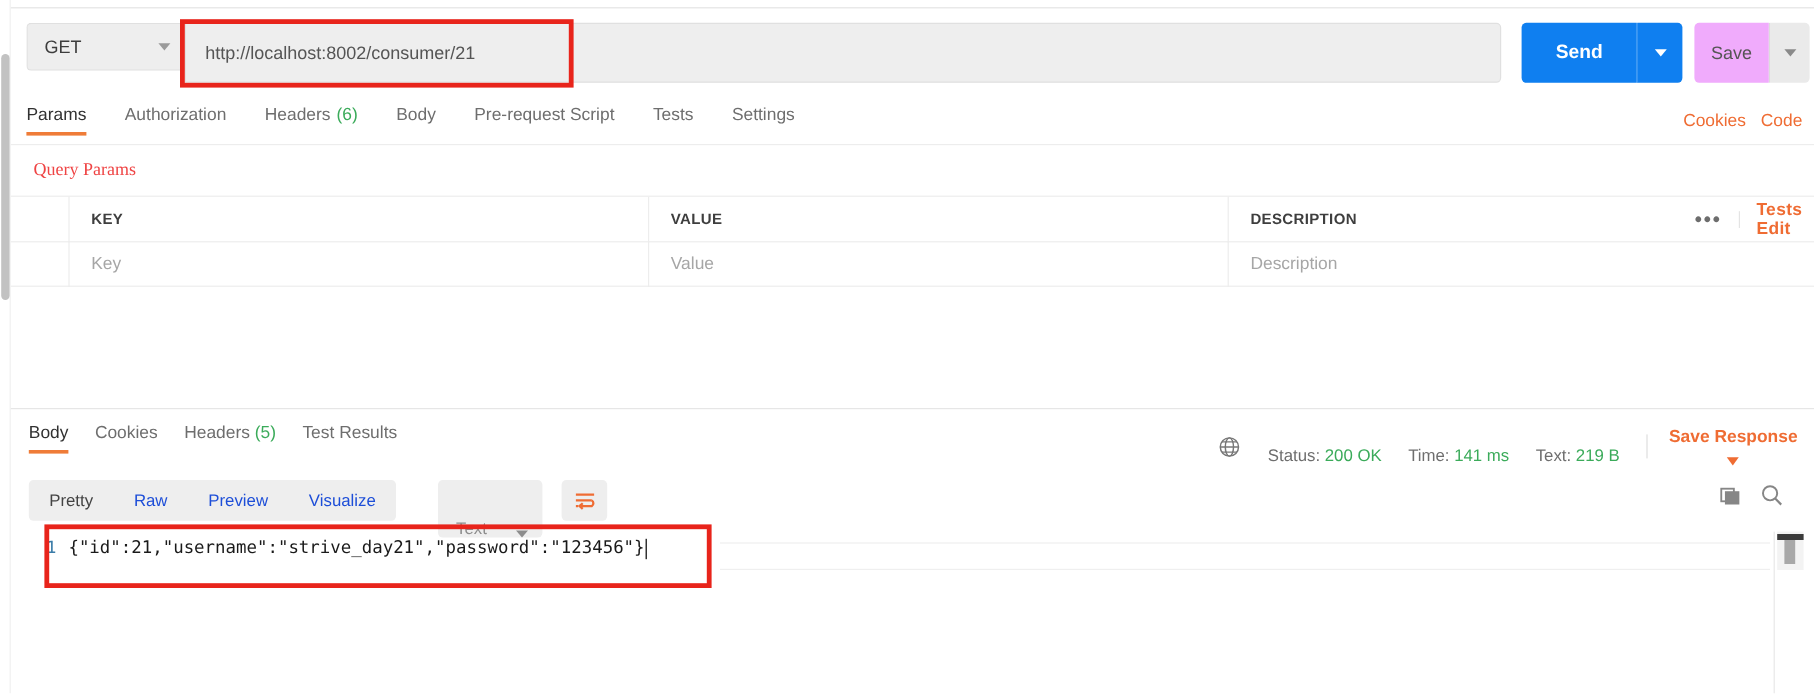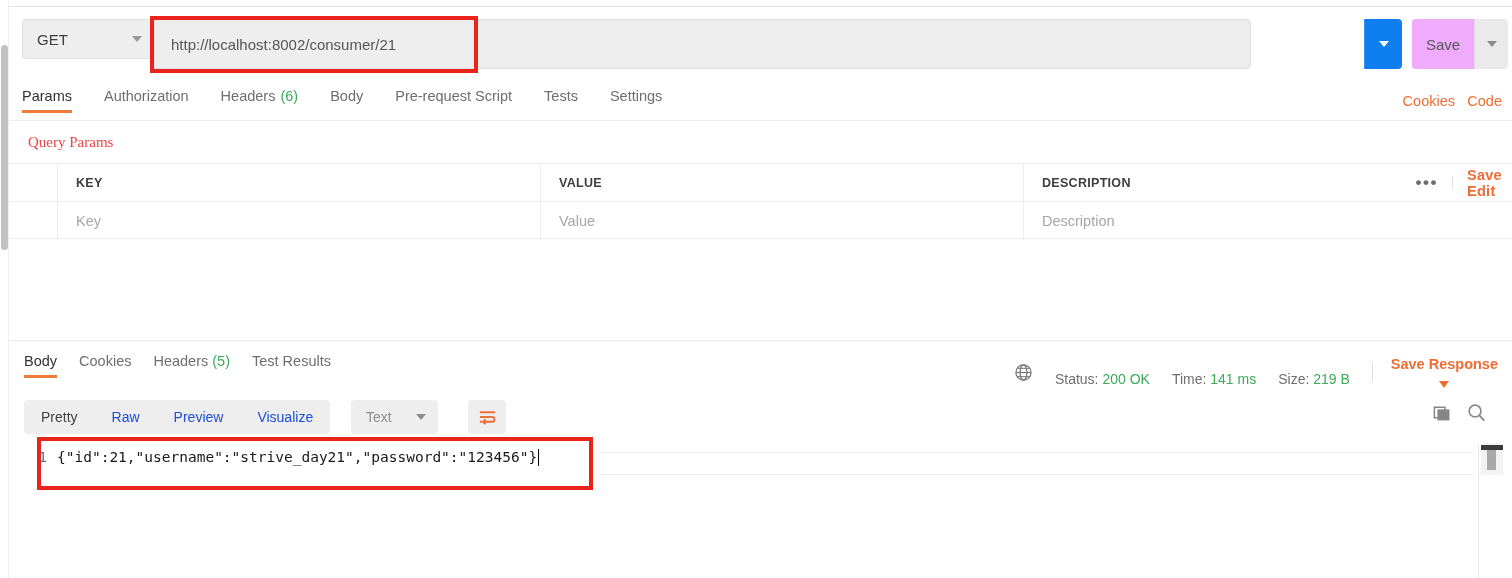--- a/index.html
+++ b/index.html
@@ -144,21 +144,21 @@
 
   
   .qp-title {
     position: absolute; left: 28px; top: 134px;
     font-size: 15px; color: #ef4444; font-family: Liberation Serif, serif;
   }
   .tbl {
     position: absolute; left: 9px; top: 163px; width: 1503px;
   }
   .tbl-row {
-    display: flex; height: 38px; 
+    display: flex; height: 38px; align-items: center;
     border-top: 1px solid #ededed;
   }
   .tbl-row.body-row { border-bottom: 1px solid #ededed; }
   .cell {
     height: 38px; display: flex; align-items: center;
     border-right: 1px solid #ededed;
     padding-left: 18px;
     font-size: 14px;
   }
   .c-check { width: 49px; padding-left: 0; }
@@ -230,23 +230,23 @@
     position: absolute; left: 24px; top: 400px; height: 34px;
     background: #eeeeee; border-radius: 4px;
     display: flex; align-items: flex-end;
   }
   .fmt-tab {
     font-size: 14px; color: #1d4ed8; padding: 0 17px; line-height: 34px;
     cursor: pointer;
   }
   .fmt-tab.active { color: #434343; }
   .lang-select {
-    position: absolute; left: 351px; top: 400px; width: 87px; height: 34px;
+    position: absolute; left: 365px; top: 400px; width: 87px; height: 48px;
     background: #eeeeee; border-radius: 4px;
-    display: flex; align-items: center; justify-content: space-between;
+    display: flex; align-items: flex-end; justify-content: space-between;
     padding: 0 12px 0 15px;
     font-size: 14px; color: #8d8d8d; cursor: pointer;
   }
   .lang-select .caret {
     width: 0; height: 0;
     border-left: 5px solid transparent;
     border-right: 5px solid transparent;
     border-top: 6px solid #8d8d8d;
   }
   .wrap-btn {
@@ -325,20 +325,23 @@
   <div class="url-row">
     <div class="method-select">
       <span>GET</span>
       <span class="caret"></span>
     </div>
     <div class="url-input">
       <span>http://localhost:8002/consumer/21</span>
     </div>
   </div>
 
+  <div class="send-btn">
+    <span>Send</span>
+  </div>
   <div class="send-caret-btn">
     <span class="caret"></span>
   </div>
   <div class="save-btn">
     <span>Save</span>
   </div>
   <div class="save-caret-btn">
     <span class="caret"></span>
   </div>
 
@@ -372,21 +375,21 @@
   <div class="qp-title">Query Params</div>
 
   <div class="tbl">
     <div class="tbl-row hdr">
       <div class="cell c-check"></div>
       <div class="cell c-key">KEY</div>
       <div class="cell c-val">VALUE</div>
       <div class="cell c-desc">DESCRIPTION</div>
       <div class="cell c-actions">
         <span class="dots">•••</span>
-        <span class="bulk-edit">Save Edit</span>
+        <span class="bulk-edit">Tests Edit</span>
       </div>
     </div>
     <div class="tbl-row body-row">
       <div class="cell c-check"></div>
       <div class="cell c-key">Key</div>
       <div class="cell c-val">Value</div>
       <div class="cell c-desc">Description</div>
       <div class="cell c-actions"></div>
     </div>
   </div>
@@ -420,21 +423,21 @@
     </span>
     <span class="meta-item">
       <span>Status:</span>
       <span class="v">200 OK</span>
     </span>
     <span class="meta-item">
       <span>Time:</span>
       <span class="v">141 ms</span>
     </span>
     <span class="meta-item">
-      <span>Size:</span>
+      <span>Text:</span>
       <span class="v">219 B</span>
     </span>
     <span class="meta-sep"></span>
     <span class="save-response">
       <span>Save Response</span>
       <span class="caret"></span>
     </span>
   </div>
 
   <div class="fmt-group">

